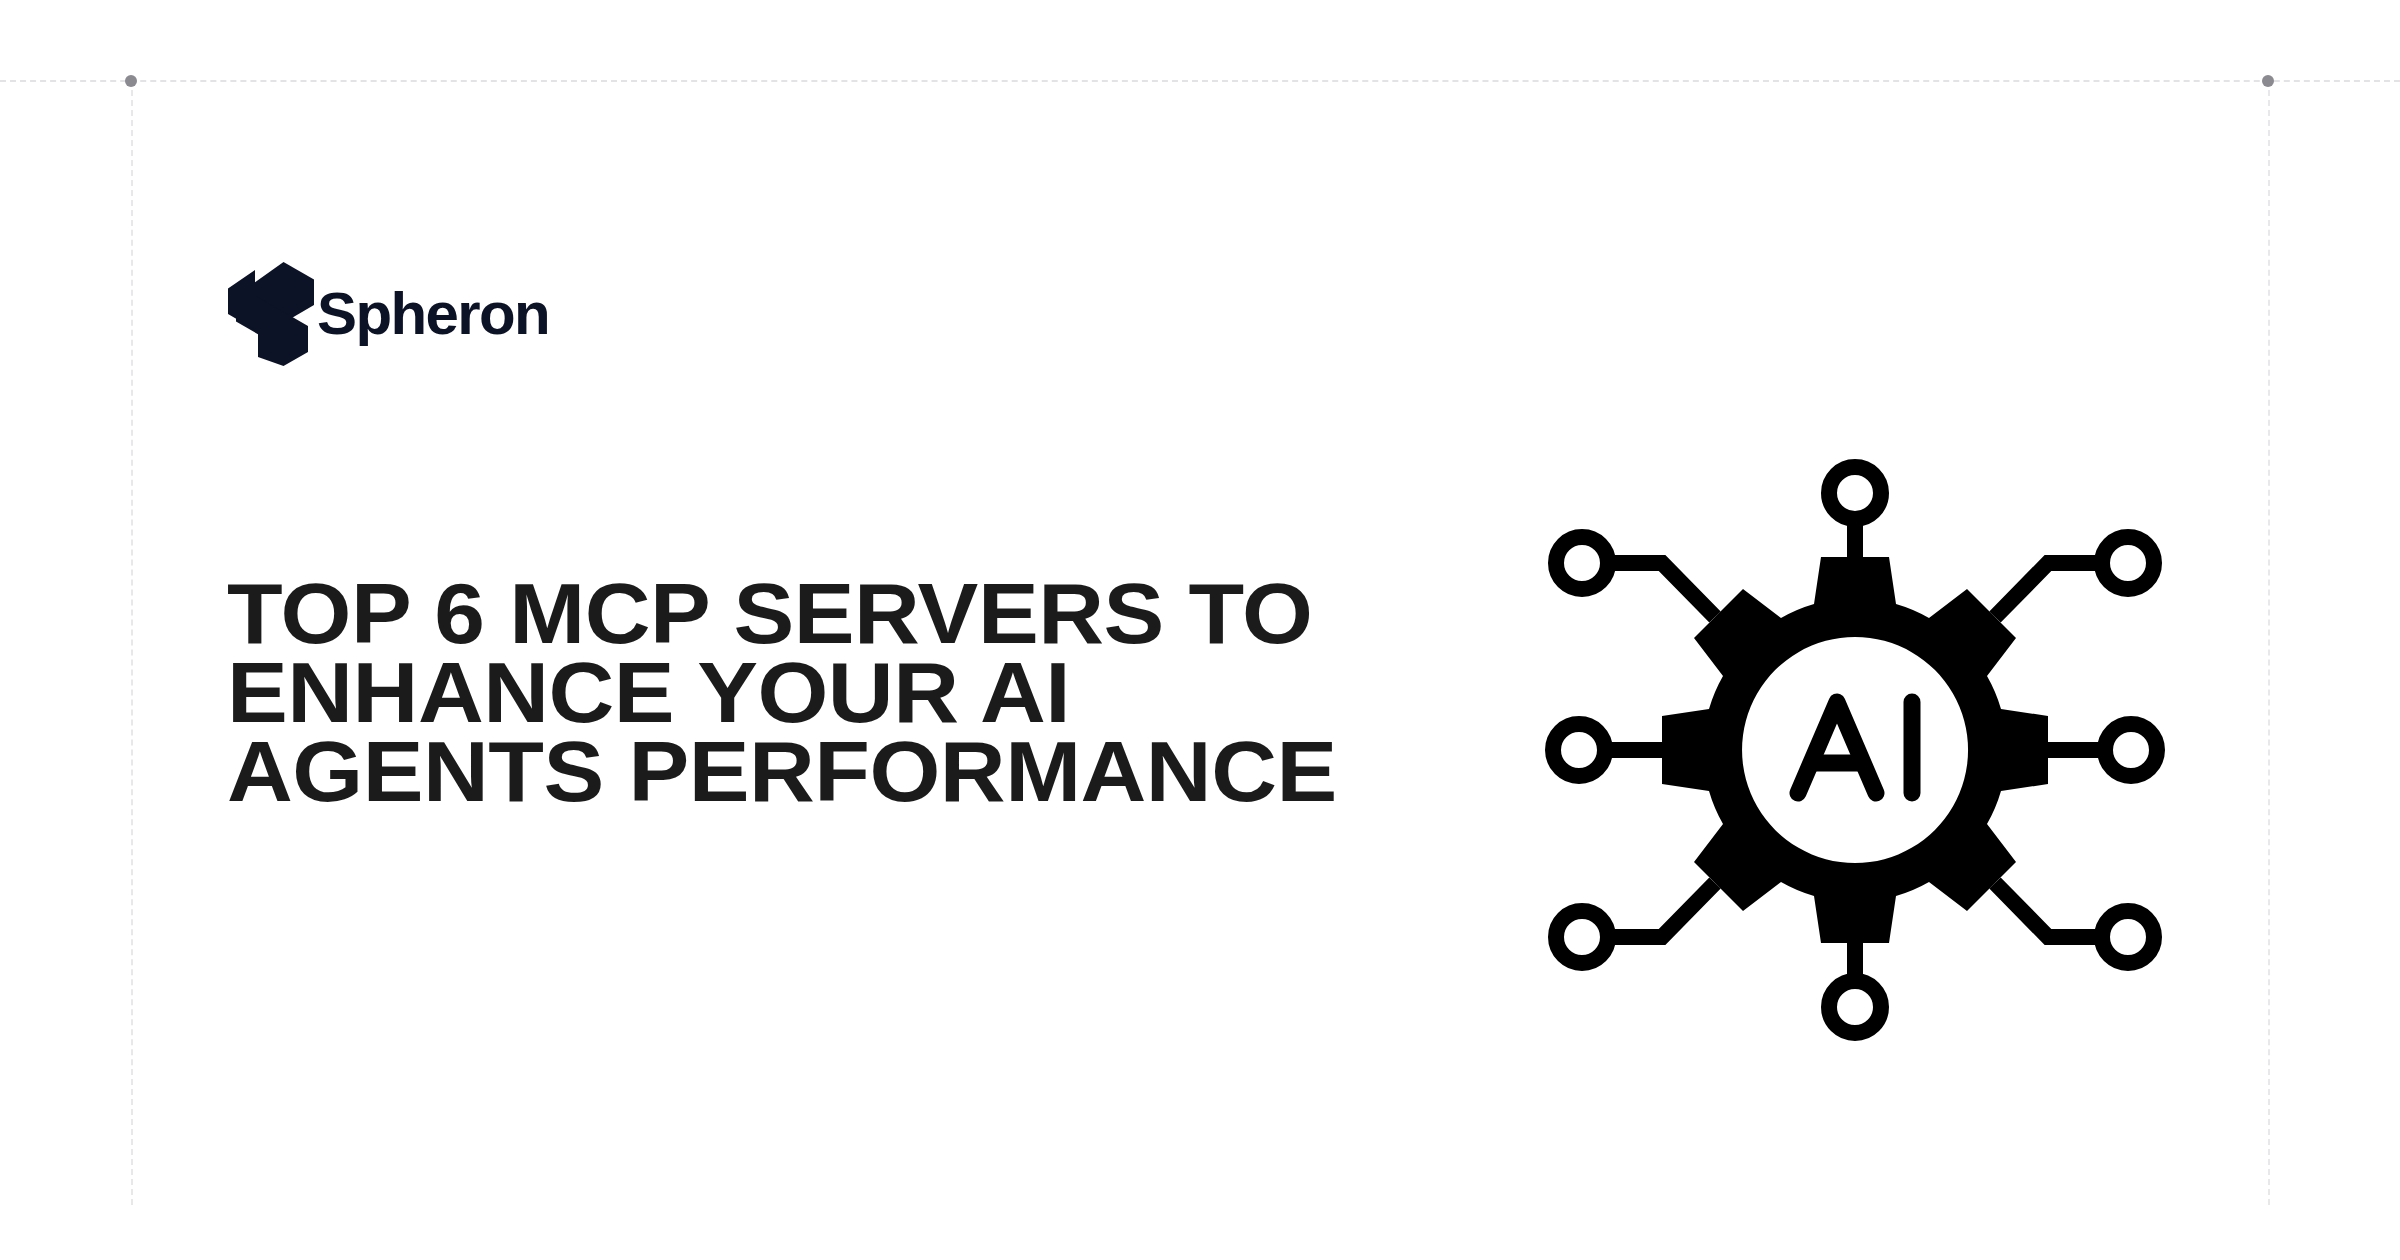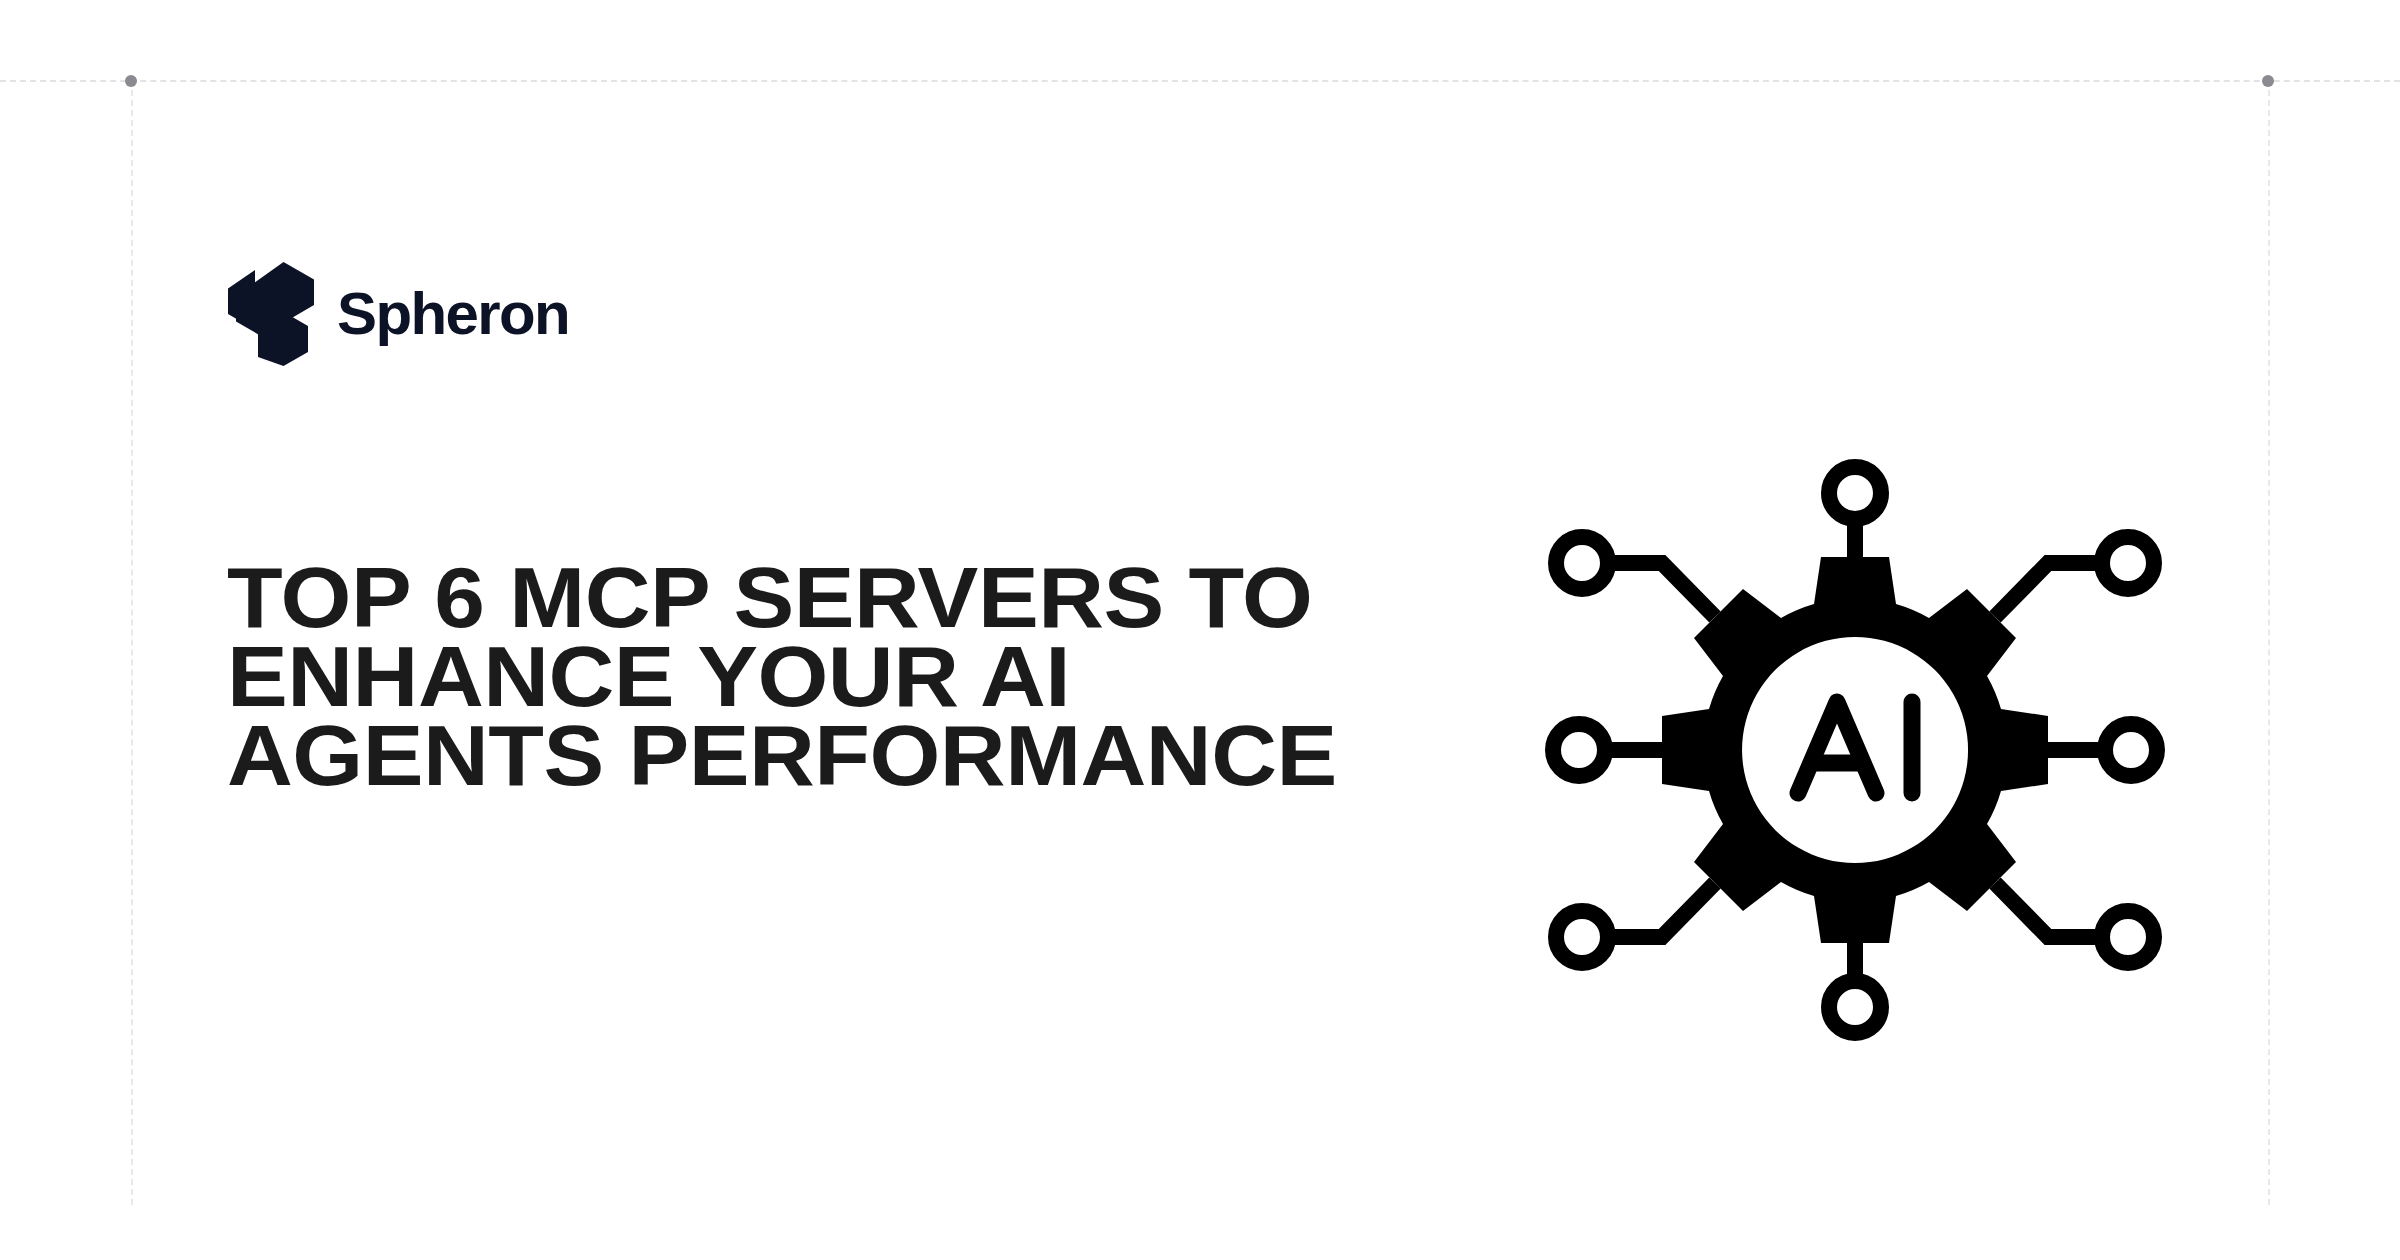--- a/index.html
+++ b/index.html
@@ -50,42 +50,42 @@
   .guide-dot.left  { left: 131px;  top: 81px; }
   .guide-dot.right { left: 2268px; top: 81px; }
 
   
   .logo {
     position: absolute;
     left: 228px;
     top: 262px;
     display: flex;
     align-items: center;
-    gap: 23px;
+    gap: 3px;
   }
   .logo-mark {
     width: 86px;
     height: 104px;
     display: block;
   }
   .logo-word {
     font-family: "Liberation Sans", sans-serif;
     font-size: 60px;
     font-weight: 700;
     letter-spacing: -1.6px;
     color: #0d1326;
     line-height: 1;
     white-space: nowrap;
   }
 
   
   .headline {
     position: absolute;
     left: 227px;
-    top: 558px;
+    top: 574px;
     width: 1290px;
   }
   .headline-line {
     font-family: "Liberation Sans Narrow", "Liberation Sans", sans-serif;
     font-size: 86px;
     font-weight: 700;
     line-height: 0.92;
     letter-spacing: -0.5px;
     color: #1b1b1b;
     white-space: nowrap;

